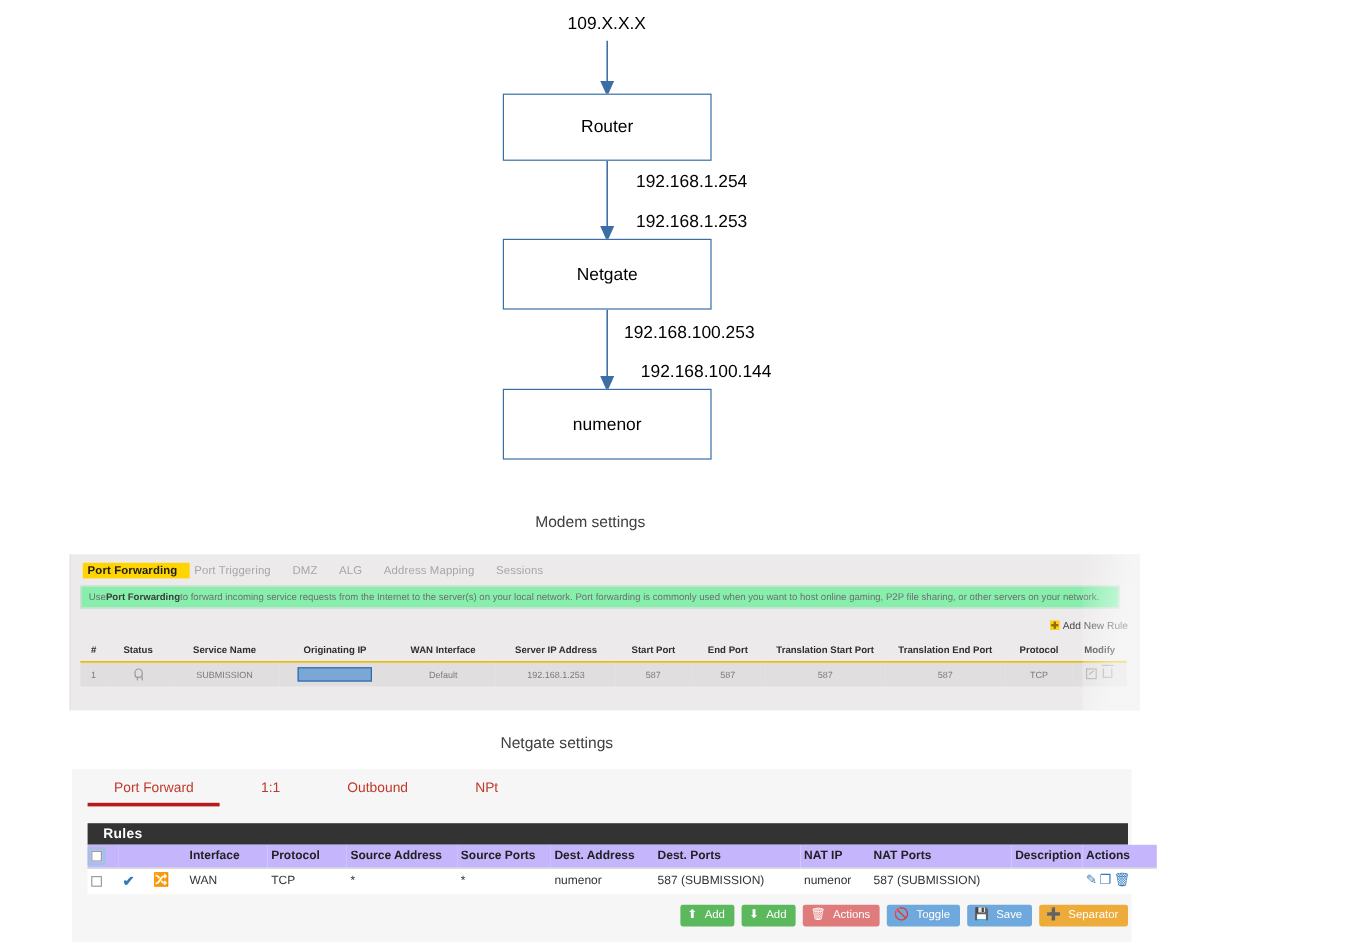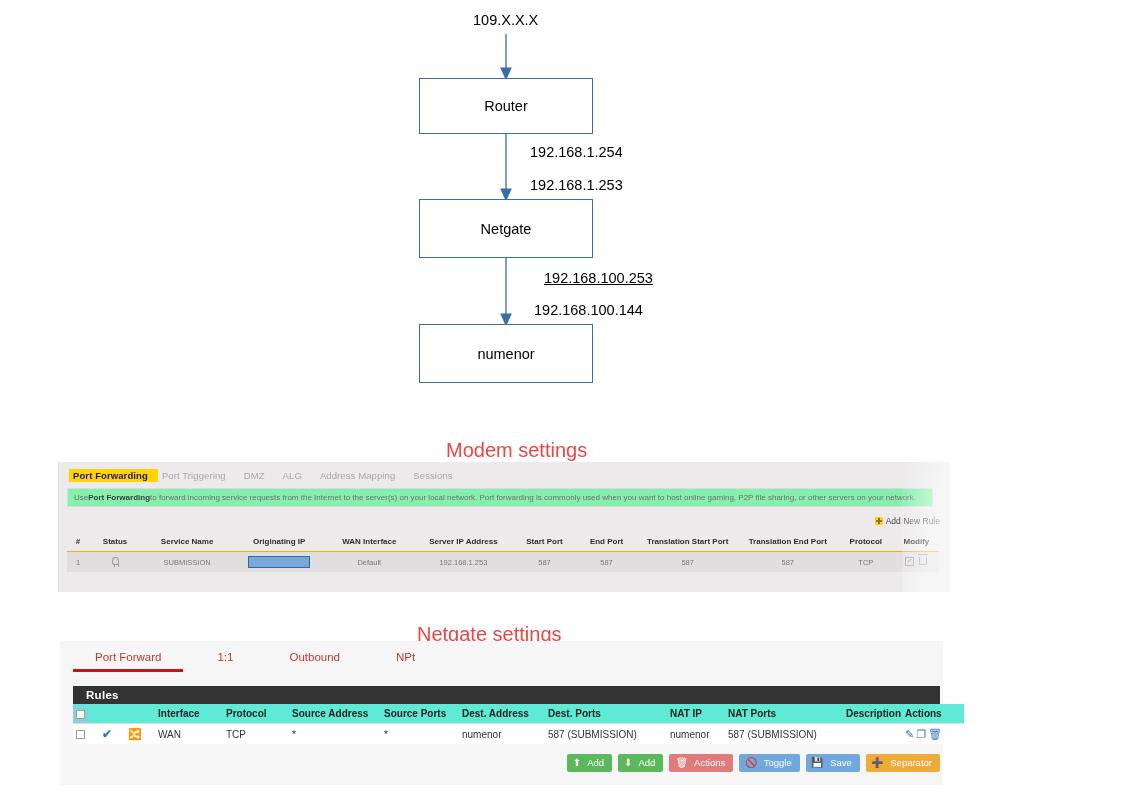--- a/index.html
+++ b/index.html
@@ -39,31 +39,30 @@
     font-size: 14.5px;
     color: #000;
     white-space: nowrap;
   }
   #wan-ip-label { left: 473px; top: 12px; }
   #router-box { left: 419px; top: 78px; width: 174px; height: 56px; }
   #netgate-box { left: 419px; top: 199px; width: 174px; height: 59px; }
   #numenor-box { left: 419px; top: 324px; width: 174px; height: 59px; }
   #label-router-down { left: 530px; top: 144px; }
   #label-netgate-up { left: 530px; top: 177px; }
-  #label-netgate-down { left: 544px; top: 270px; text-decoration: underline; }
+  #label-netgate-down { left: 520px; top: 270px; }
   #label-numenor-up { left: 534px; top: 302px; }
 
   .arrow-svg { position: absolute; left: 0; top: 0; overflow: visible; }
 
   .section-caption {
     position: absolute;
-    font-size: 20px;
-    color: #ef4444;
-    white-space: nowrap;
-    margin-top: 12px;
+    font-size: 13px;
+    color: #404040;
+    white-space: nowrap;
   }
   #caption-modem { left: 446px; top: 427px; }
   #caption-netgate { left: 417px; top: 611px; }
 
   
   #modem-panel {
     position: absolute;
     left: 58px;
     top: 462px;
     width: 892px;
@@ -266,21 +265,21 @@
     border-collapse: collapse;
     table-layout: fixed;
     background: #ffffff;
   }
   #pf-table th {
     font-size: 10px;
     font-weight: bold;
     color: #222;
     text-align: left;
     padding: 4px 3px;
-    background: #5eead4;
+    background: #c4b5fd;
     border-bottom: 1px solid #dcdcdc;
     white-space: nowrap;
   }
   #pf-table td {
     font-size: 10px;
     color: #333;
     text-align: left;
     padding: 4px 3px;
     background: #ffffff;
     white-space: nowrap;

